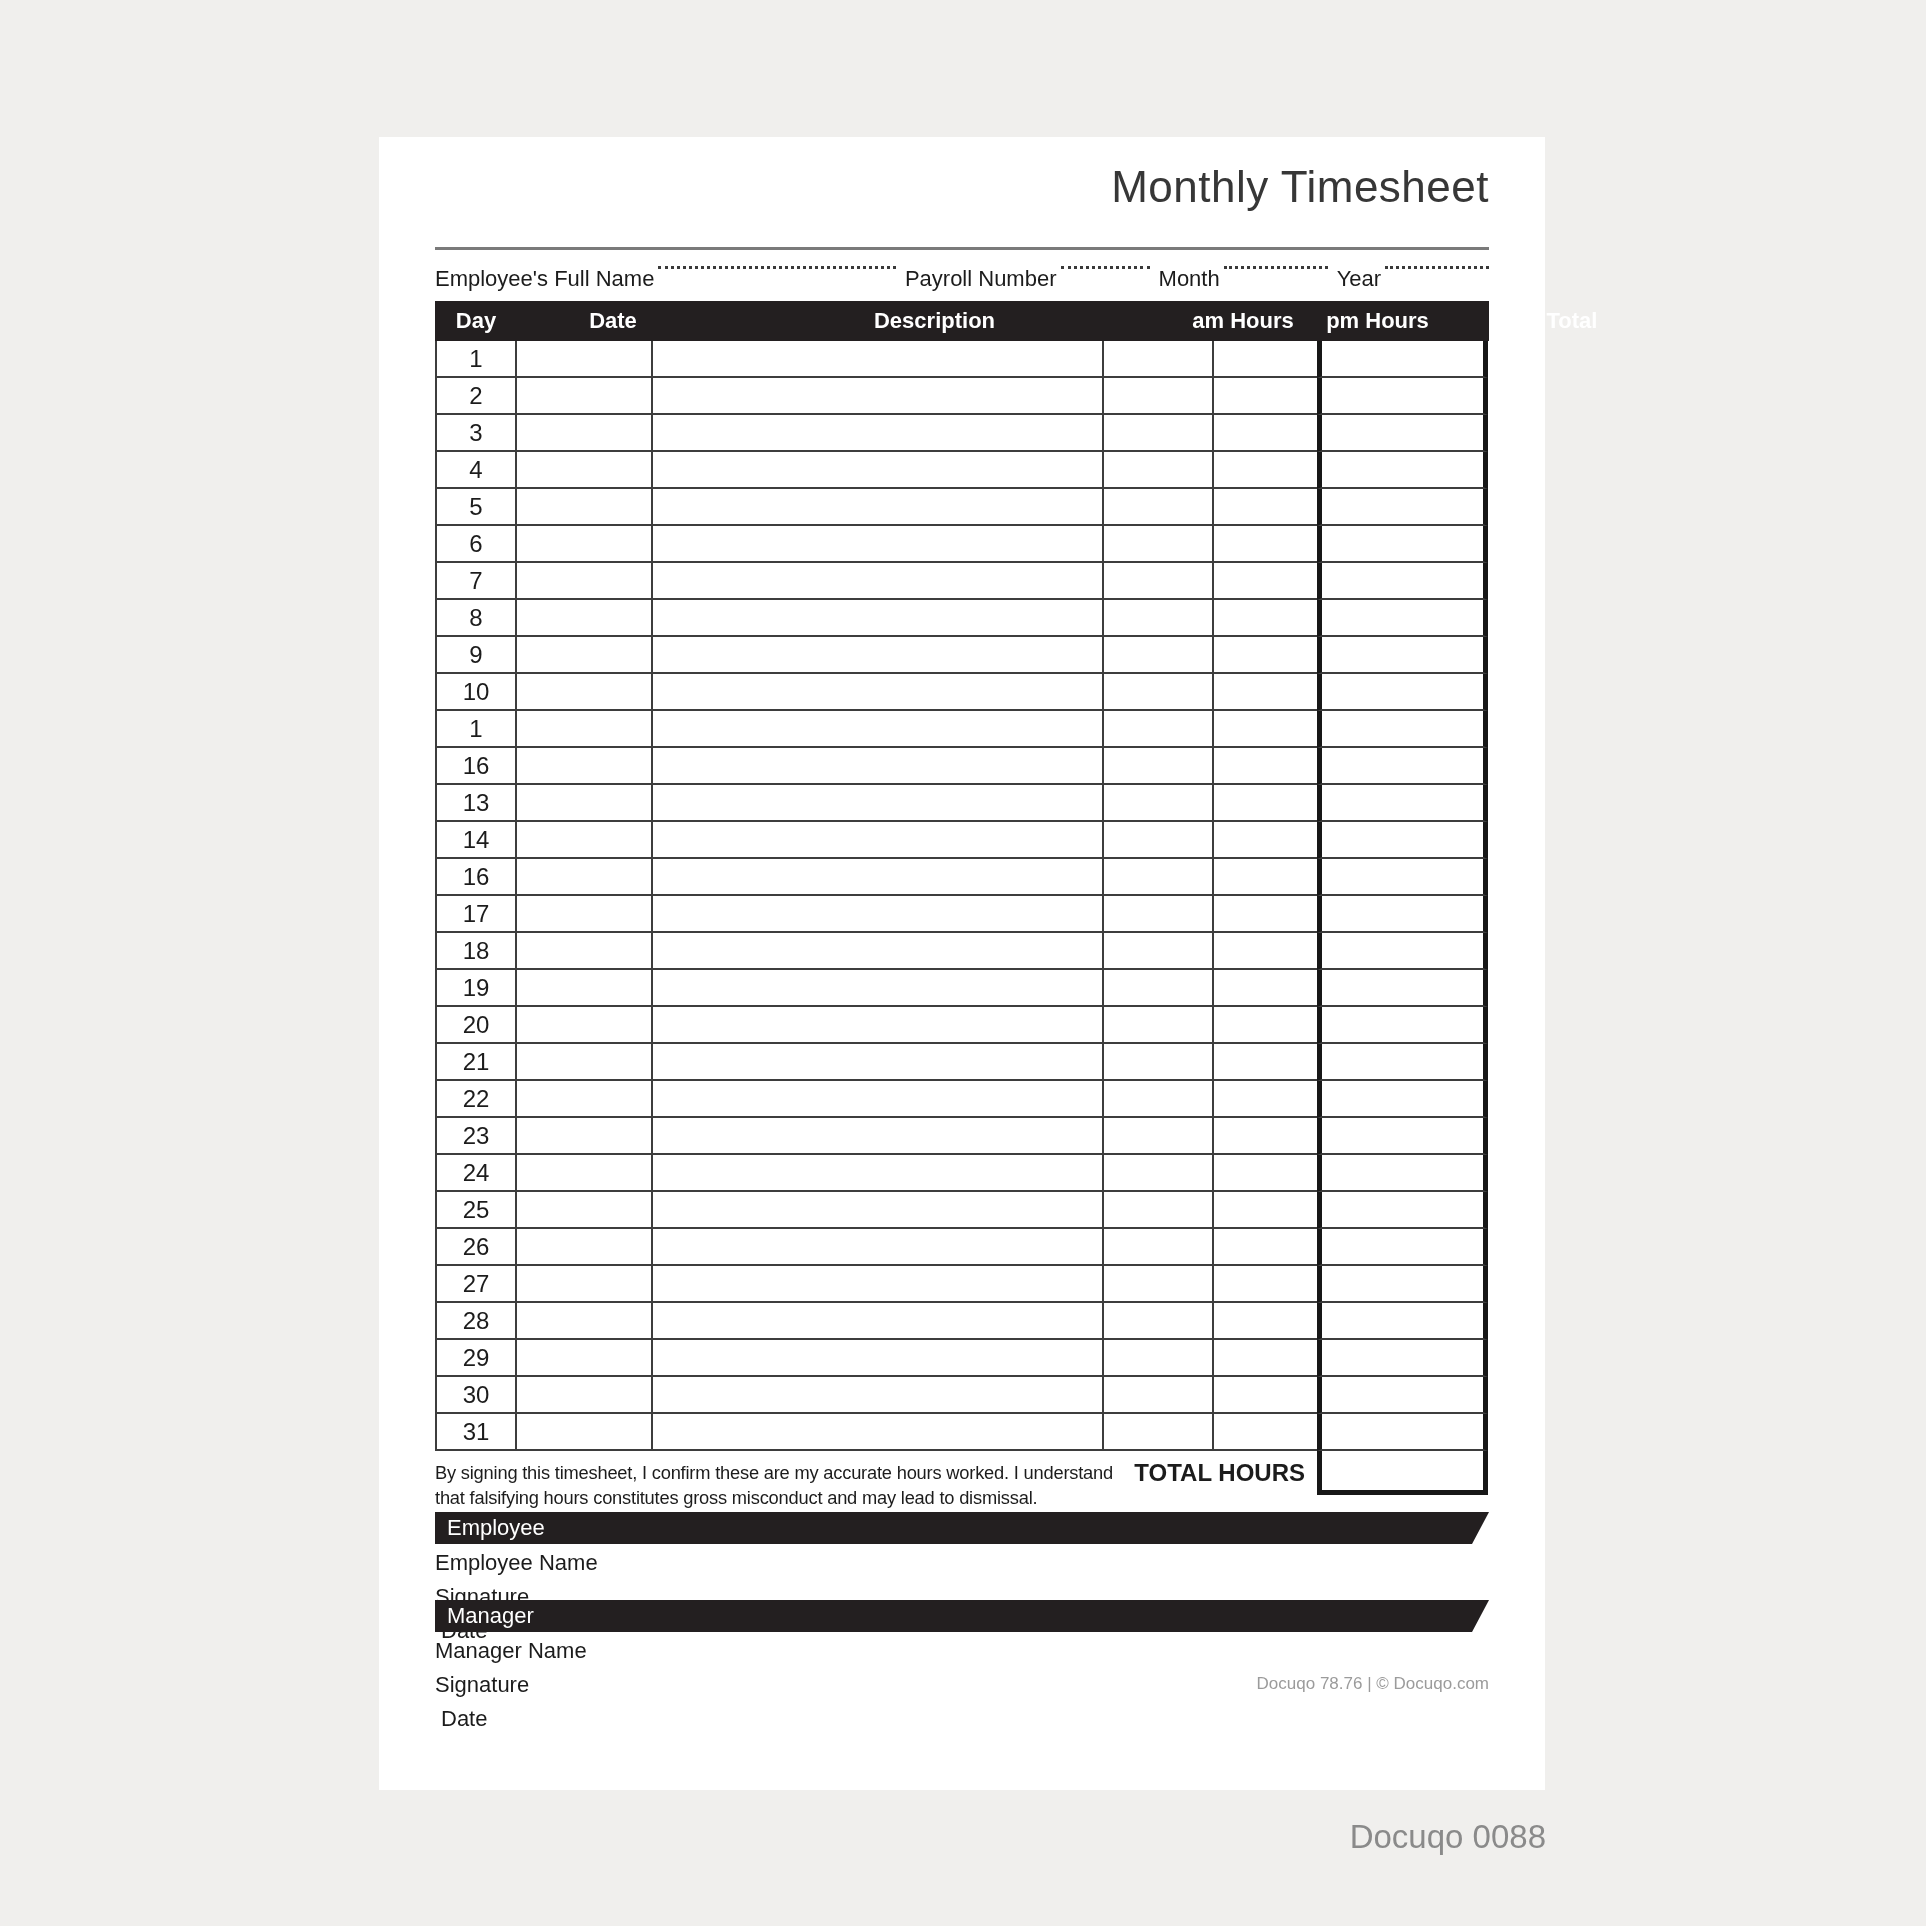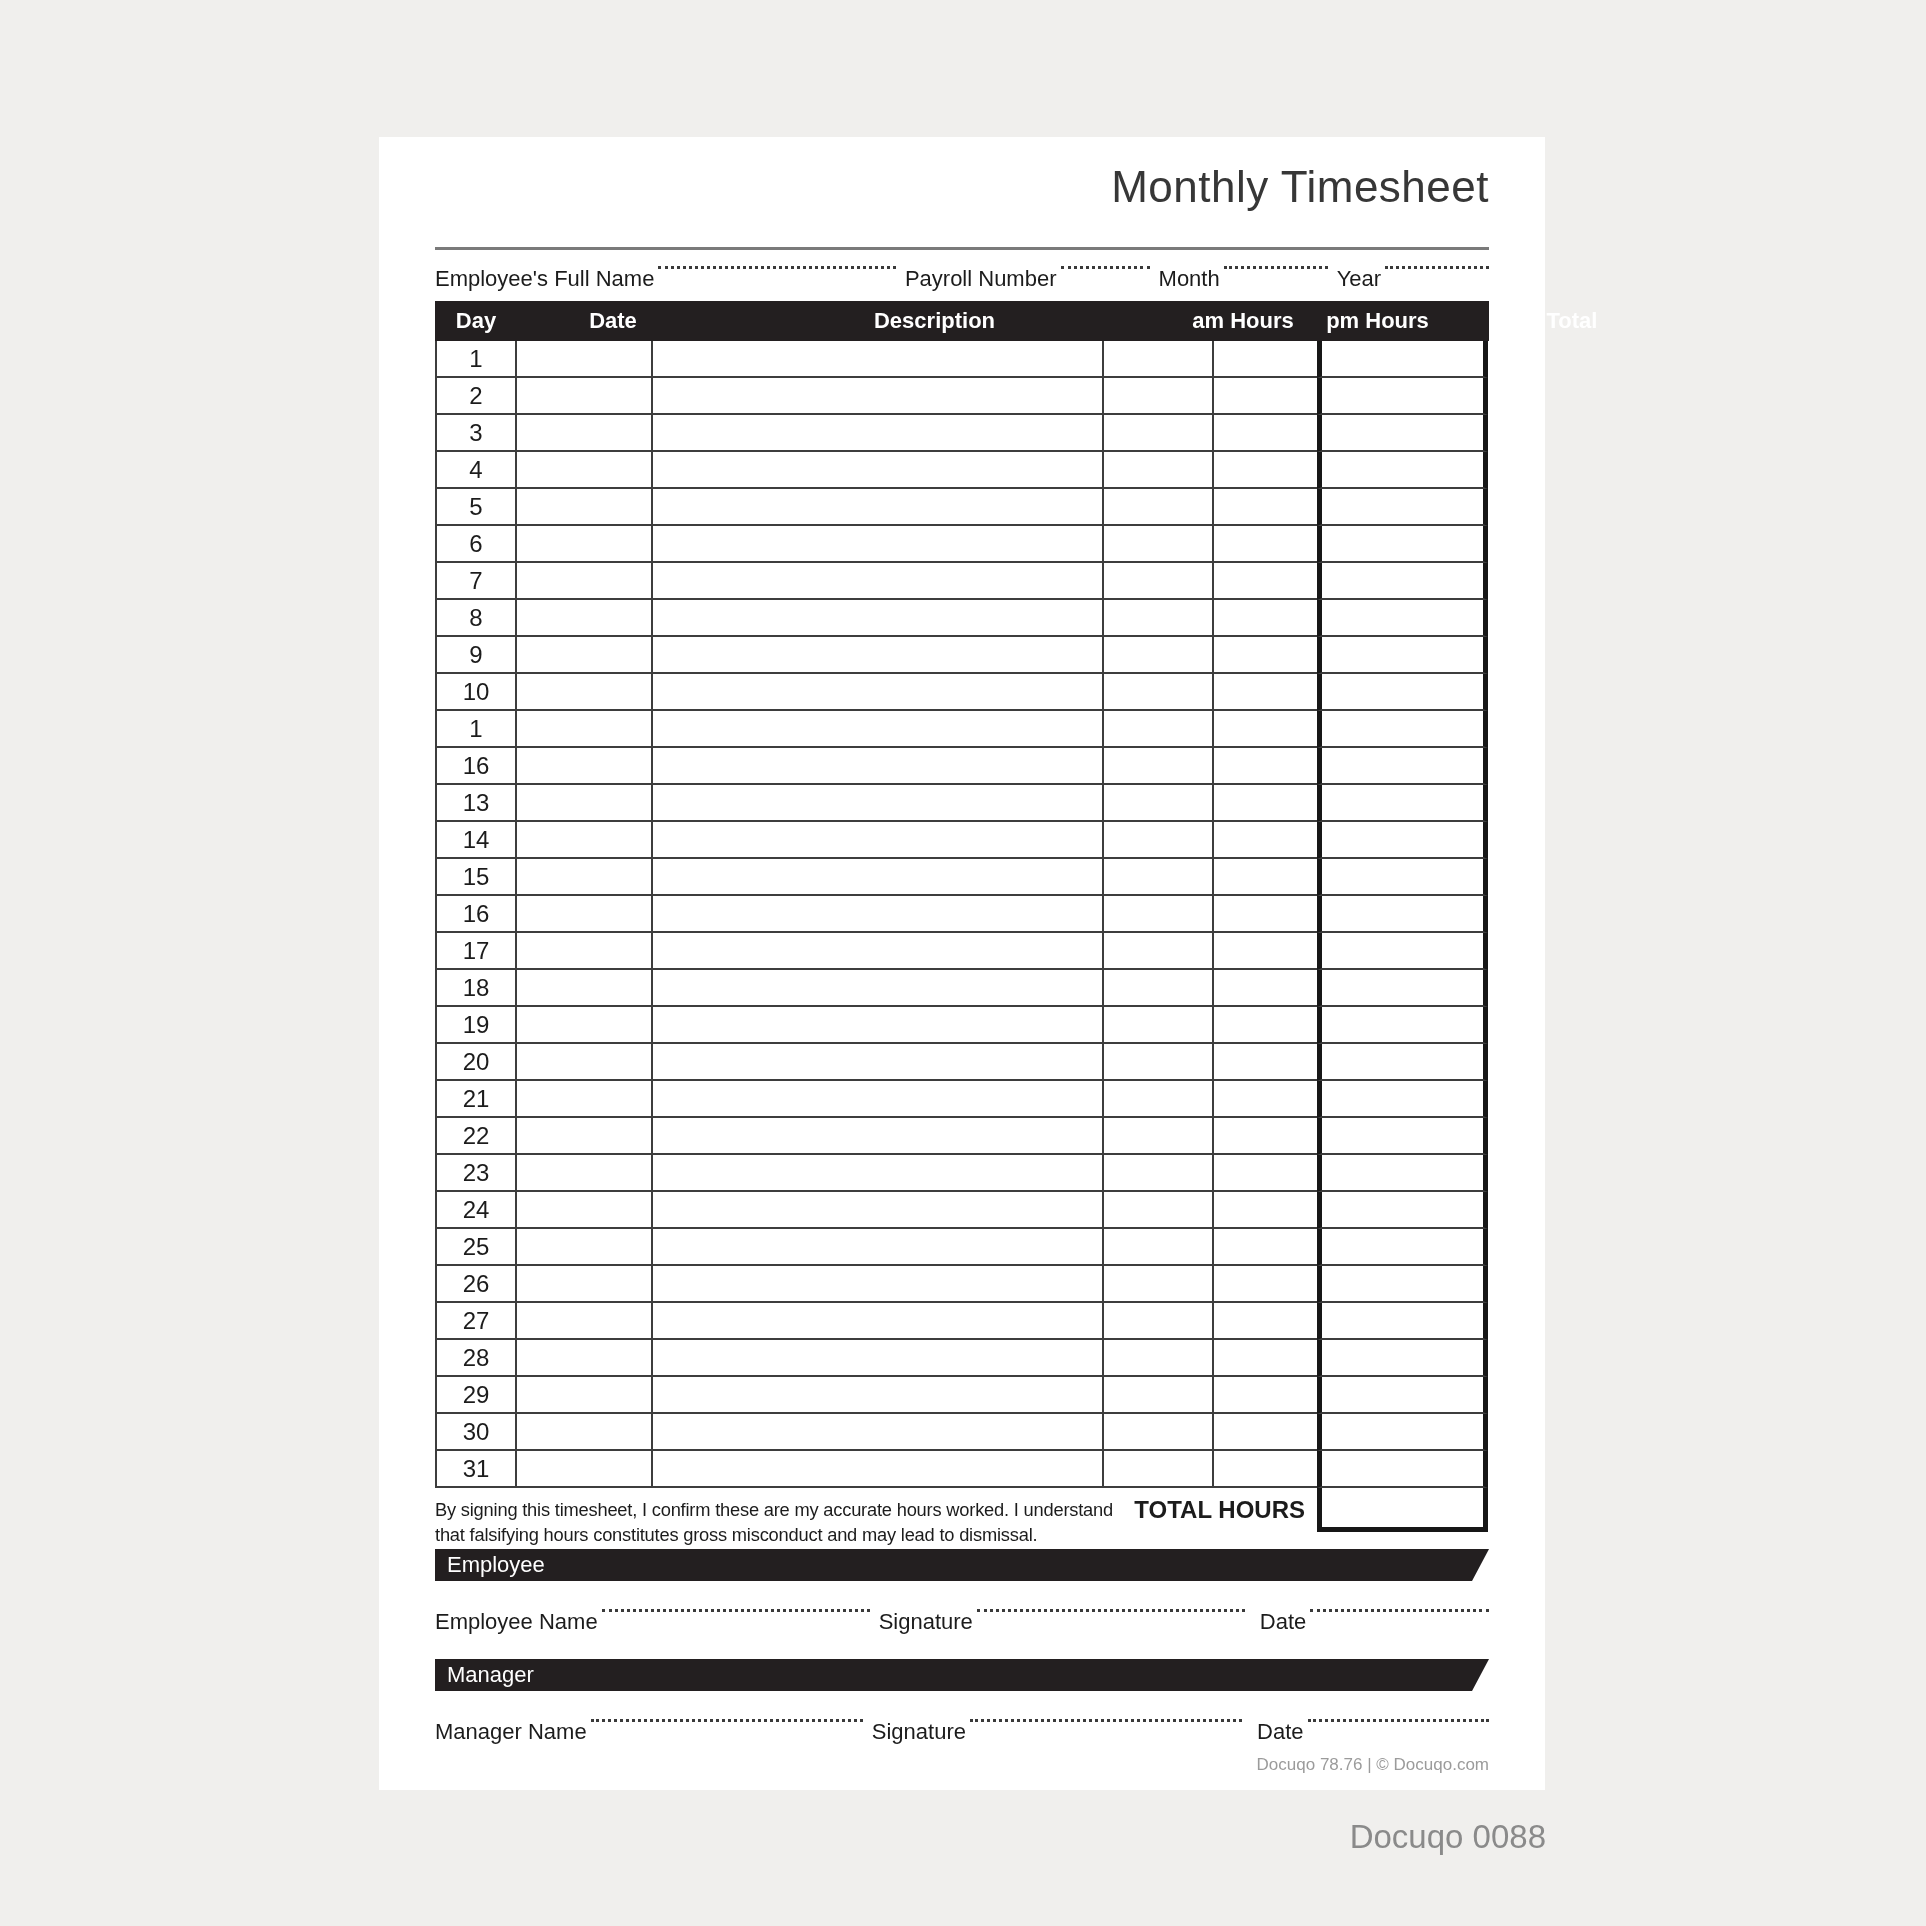--- a/index.html
+++ b/index.html
@@ -76,21 +76,21 @@
 
   .section-bar {
     height: 32px; padding-left: 12px;
     background: var(--bar, #231f20); color: var(--bar-text, #ffffff);
     font-weight: normal; font-size: 22px;
     display: flex; align-items: center;
     clip-path: polygon(0 0, 100% 0, calc(100% - 17px) 100%, 0 100%);
   }
   .section-bar.employee { margin-top: 17px; }
   .section-bar.manager { margin-top: 20px; }
-  .sig-row { margin-top: 28px; height: 30px; }
+  .sig-row { margin-top: 6px; height: 30px; flex-direction: column; }
   .s-grow { flex-grow: 1.5; } .s-date { flex-grow: 1; }
   .date-label { margin-left: 6px; }
 
   .footer {
     margin-top: 6px; text-align: right;
     font-size: 17px; color: var(--muted, #9b9b9b);
   }
   .watermark {
     position: absolute; right: 381px; top: 1818px;
     font-size: 33px; color: var(--watermark, #8a8a8a);
@@ -232,28 +232,20 @@
         </div>
         <div class="t-row">
           <div class="cell w0">14</div>
           <div class="cell w1"></div>
           <div class="cell w2"></div>
           <div class="cell w3"></div>
           <div class="cell w4"></div>
           <div class="cell w5"></div>
         </div>
         <div class="t-row">
-          <div class="cell w0">15</div>
-          <div class="cell w1"></div>
-          <div class="cell w2"></div>
-          <div class="cell w3"></div>
-          <div class="cell w4"></div>
-          <div class="cell w5"></div>
-        </div>
-        <div class="t-row">
           <div class="cell w0">16</div>
           <div class="cell w1"></div>
           <div class="cell w2"></div>
           <div class="cell w3"></div>
           <div class="cell w4"></div>
           <div class="cell w5"></div>
         </div>
         <div class="t-row">
           <div class="cell w0">17</div>
           <div class="cell w1"></div>

